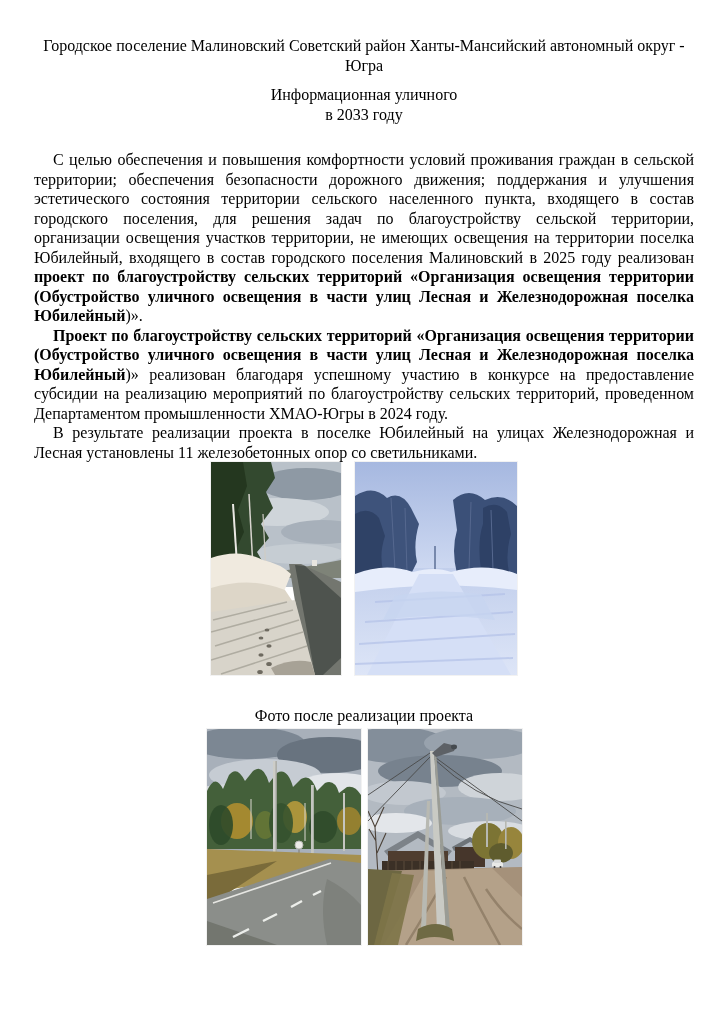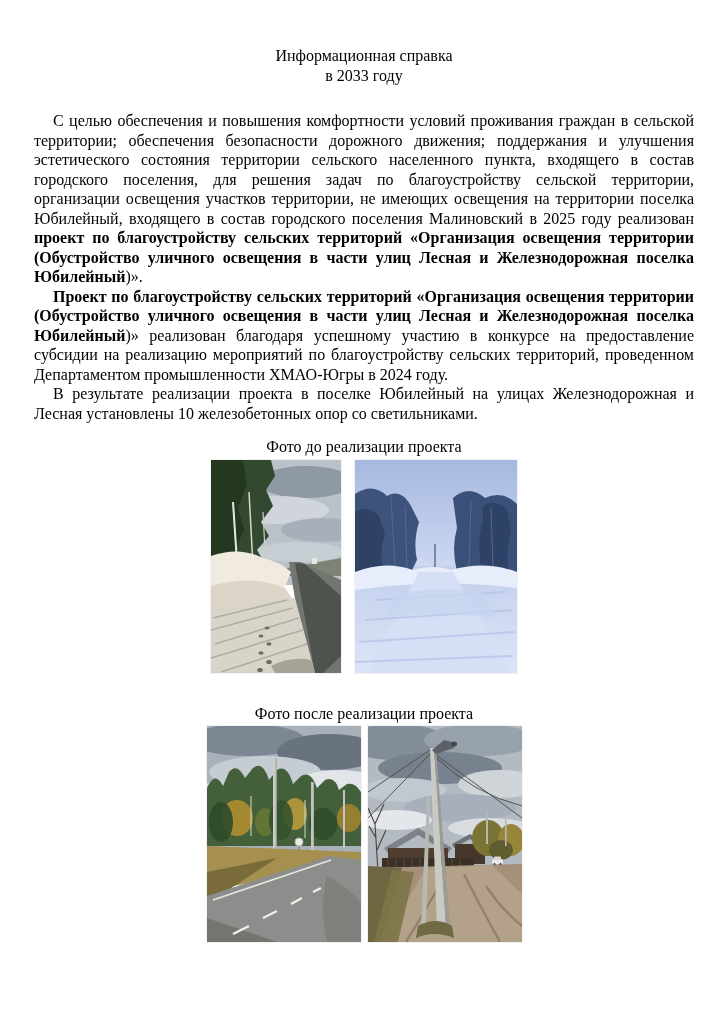--- a/index.html
+++ b/index.html
@@ -23,33 +23,33 @@
   .photo-row.row-1{gap:14px;}
   .photo-row.row-2{gap:7px;}
   .photo{display:block;outline:1px solid rgba(0,0,0,0.05);}
   b{font-weight:bold;}
 </style>
 </head>
 <body>
 
 <div class="page">
 
+  <p class="center">Городское поселение Малиновский Советский район Ханты-Мансийский автономный округ - Югра</p>
 
   <div class="title-block">
-    <p>Информационная справка</p>
+    <p>Информационная уличного</p>
     <p>в 2033 году</p>
   </div>
 
   <div class="body-text">
     <p class="body-p"><span>С целью обеспечения и повышения комфортности условий проживания граждан в сельской территории; обеспечения безопасности дорожного движения; поддержания и улучшения эстетического состояния территории сельского населенного пункта, входящего в состав городского поселения, для решения задач по благоустройству сельской территории, организации освещения участков территории, не имеющих освещения на территории поселка Юбилейный, входящего в состав городского поселения Малиновский в 2025 году реализован </span><b>проект по благоустройству сельских территорий «Организация освещения территории (Обустройство уличного освещения в части улиц Лесная и Железнодорожная поселка Юбилейный</b><span>)».</span></p>
     <p class="body-p"><b>Проект по благоустройству сельских территорий «Организация освещения территории (Обустройство уличного освещения в части улиц Лесная и Железнодорожная поселка Юбилейный</b><span>)» реализован благодаря успешному участию в конкурсе на предоставление субсидии на реализацию мероприятий по благоустройству сельских территорий, проведенном Департаментом промышленности ХМАО-Югры в 2024 году.</span></p>
-    <p class="body-p">В результате реализации проекта в поселке Юбилейный на улицах Железнодорожная и Лесная установлены 10 железобетонных опор со светильниками.</p>
-  </div>
-
-  <p class="caption">Фото до реализации проекта</p>
+    <p class="body-p">В результате реализации проекта в поселке Юбилейный на улицах Железнодорожная и Лесная установлены 11 железобетонных опор со светильниками.</p>
+  </div>
+
 
   <div class="photo-row row-1">
 
     <svg class="photo" width="130" height="213" viewBox="0 0 130 213">
       <rect width="130" height="125" fill="#b9c1c9"></rect>
       <ellipse cx="95" cy="22" rx="48" ry="16" fill="#8e99a4"></ellipse>
       <ellipse cx="66" cy="50" rx="52" ry="14" fill="#cfd5da"></ellipse>
       <ellipse cx="112" cy="70" rx="42" ry="12" fill="#a7b0ba"></ellipse>
       <ellipse cx="88" cy="92" rx="46" ry="10" fill="#c6cdd3"></ellipse>
       <path d="M66 110 L130 98 L130 116 L66 116 Z" fill="#7e8378"></path>

